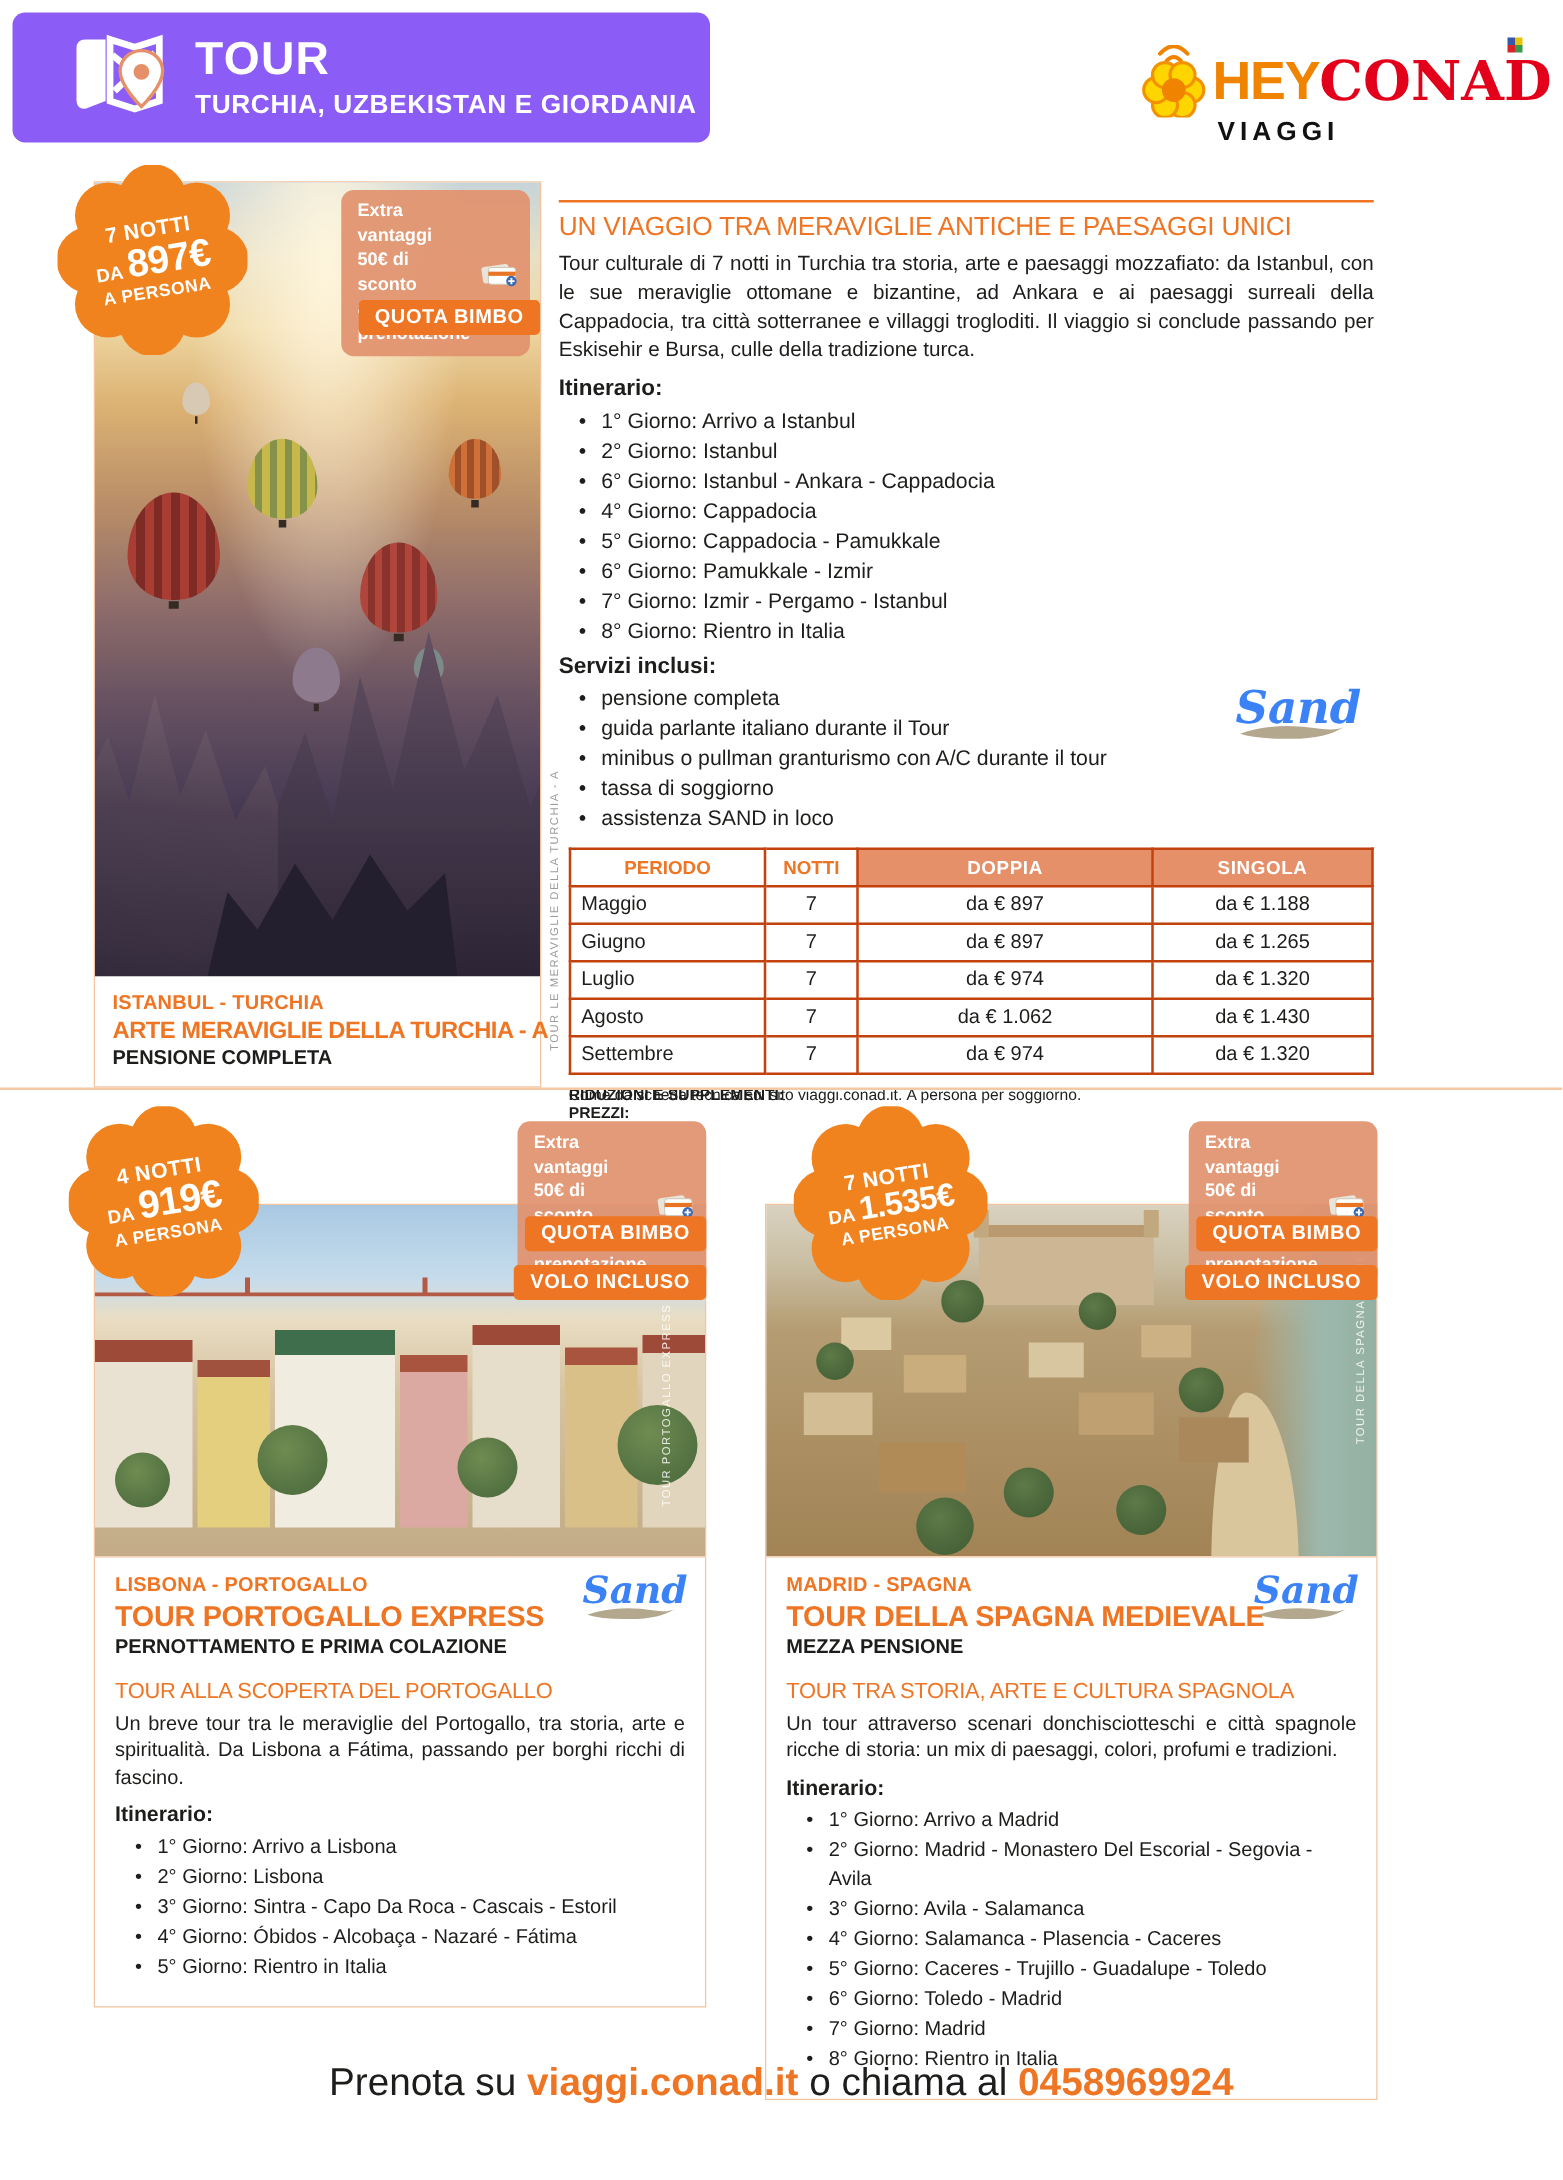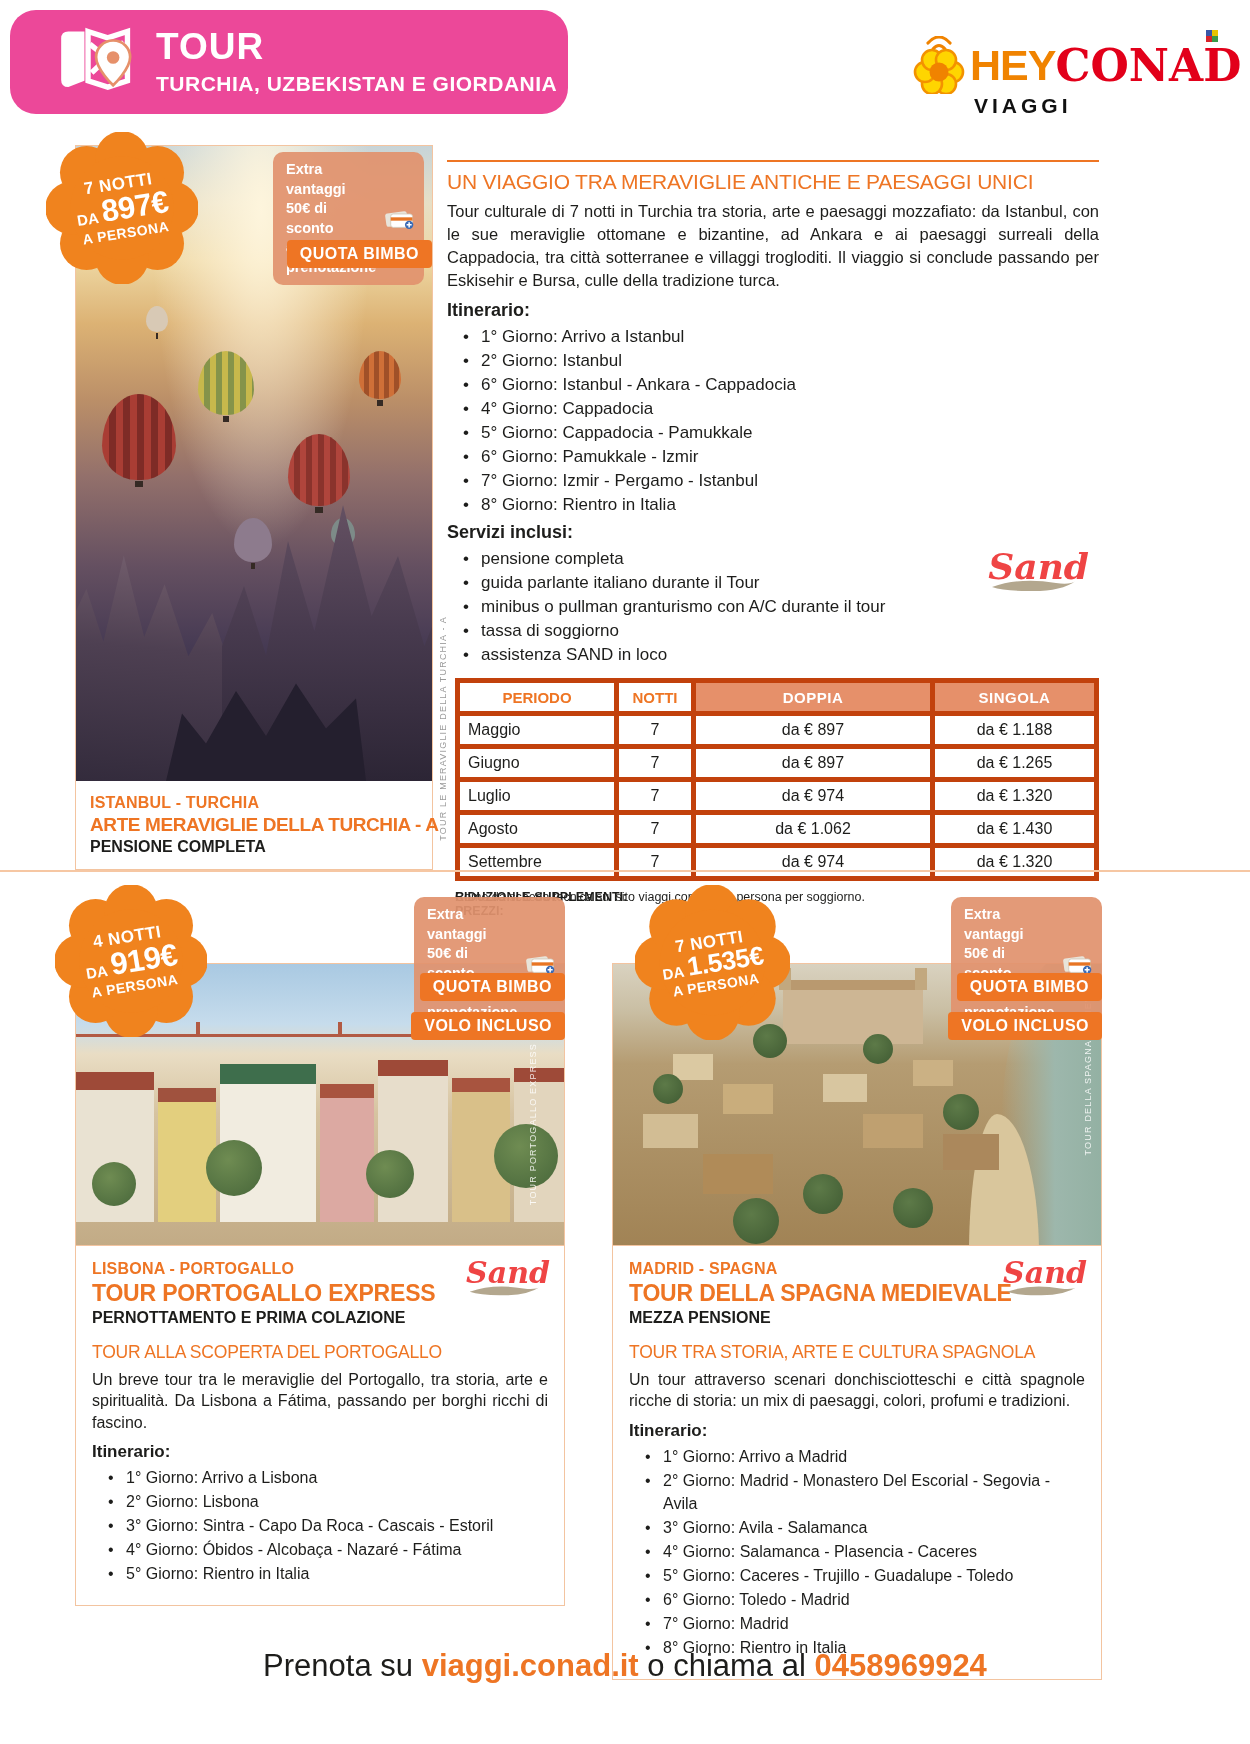--- a/index.html
+++ b/index.html
@@ -1,22 +1,22 @@
 <!DOCTYPE html>
 <html><head>
 <meta charset="utf-8">
 <style>
   html,body{margin:0;padding:0;background:#fff;}
   .page{position:relative;width:1250px;height:1744px;background:#fff;overflow:hidden;
         font-family:"Liberation Sans",sans-serif;color:#1d1d1b;}
   b,i{display:block;position:absolute;}
 
   
-  .banner{position:absolute;left:10px;top:10px;width:558px;height:104px;background:#ec4899;
-          border-radius:26px;display:flex;align-items:center;color:#fff;}
+  .banner{position:absolute;left:10px;top:10px;width:558px;height:104px;background:#8b5cf6;
+          border-radius:10px;display:flex;align-items:center;color:#fff;}
   .banner-icon{margin-left:44px;width:86px;height:78px;flex:none;}
   .banner-text{margin-left:16px;}
   .banner-title{font-size:37px;font-weight:bold;line-height:1;letter-spacing:1px;}
   .banner-sub{font-size:21px;font-weight:bold;margin-top:7px;letter-spacing:.5px;}
 
   .logo{position:absolute;left:912px;top:36px;}
   .logo-row{display:flex;align-items:center;}
   .logo-hey{font-size:43px;font-weight:800;color:#f08300;letter-spacing:-1px;margin-left:4px;}
   .logo-conad{font-size:44px;font-weight:800;color:#e2001a;font-family:"DejaVu Serif",serif;letter-spacing:0px;}
   .logo-viaggi{font-size:21px;font-weight:bold;color:#111;letter-spacing:4px;margin:0 0 0 62px;}
@@ -62,26 +62,26 @@
   .col-right{position:absolute;left:447px;top:160px;width:652px;}
   .rule{border:0;border-top:2px solid #ee7524;margin:0 0 8px 0;}
   .headline{color:#ee7524;font-weight:normal;font-size:21px;margin:0 0 6px 0;letter-spacing:-.2px;}
   .desc{font-size:16.5px;line-height:23px;margin:0 0 8px 0;text-align:justify;}
   .list-label{font-size:18px;font-weight:bold;margin:4px 0 4px 0;}
   ul.plain{list-style:none;margin:0 0 6px 0;padding:0 0 0 34px;}
   ul.plain li{position:relative;font-size:17px;line-height:23px;margin:1px 0;}
   ul.plain li:before{content:"•";position:absolute;left:-18px;color:#1d1d1b;}
 
   .sand{position:absolute;font-family:"DejaVu Serif",serif;font-style:italic;font-weight:bold;
-        color:#ef4444;font-size:36px;line-height:1;}
+        color:#3b82f6;font-size:36px;line-height:1;}
   .sand svg{position:absolute;left:2px;bottom:-9px;}
   .sand.small{font-size:30px;}
 
   table.prices{border-collapse:collapse;width:644px;margin:12px 0 0 8px;font-size:16px;}
-  table.prices th,table.prices td{border:5px solid #c2410c;padding:3px 8px;height:22px;}
+  table.prices th,table.prices td{border:2px solid #c2410c;padding:3px 8px;height:22px;}
   table.prices th{font-size:15px;font-weight:bold;text-align:center;}
   th.hd-white{background:#fff;color:#ee7524;}
   th.hd-fill{background:#e6906a;color:#fff;letter-spacing:.5px;}
   td.c-periodo{text-align:left;width:138px;padding-left:10px;}
   td.c-notti{text-align:center;width:56px;}
   td.c-doppia{text-align:center;width:218px;}
   td.c-singola{text-align:center;}
   .footnote{font-size:12.5px;margin:9px 0 0 8px;color:#1d1d1b;}
   .footnote b{font-weight:bold;}
 

